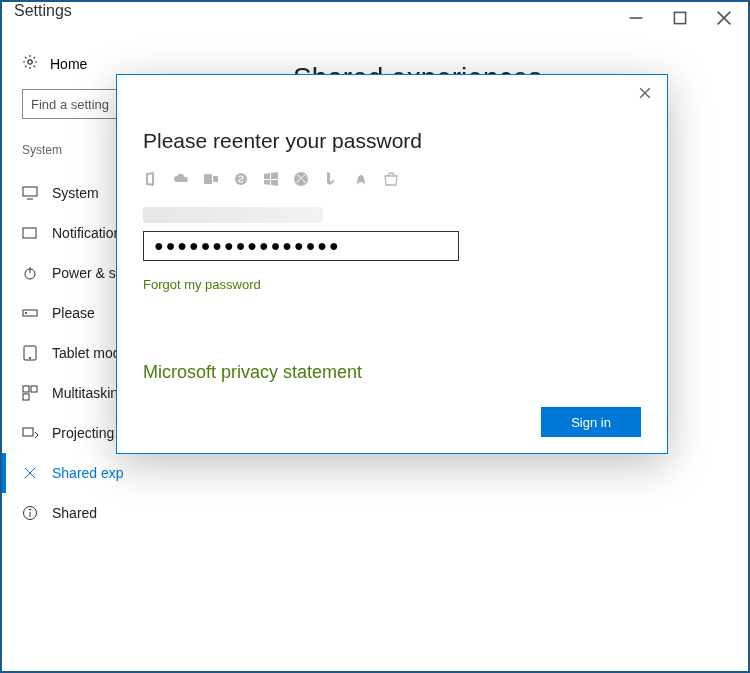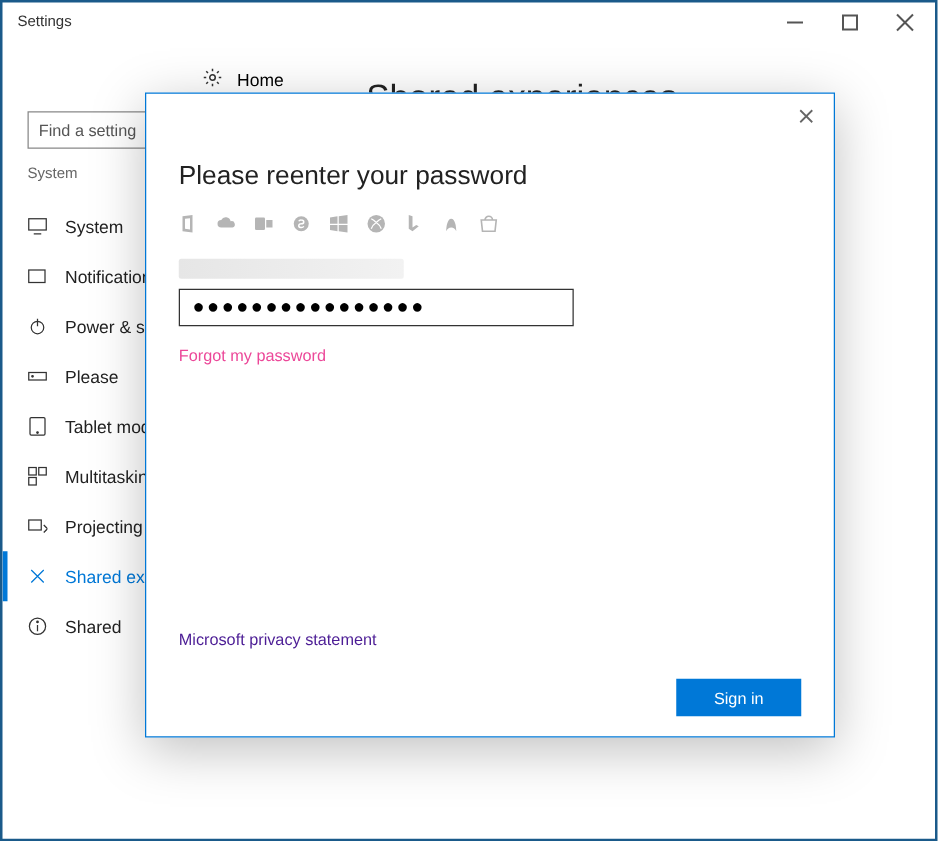--- a/index.html
+++ b/index.html
@@ -1,51 +1,51 @@
 <!DOCTYPE html>
 <html><head>
   <meta charset="utf-8">
   <style>
     * { margin: 0; padding: 0; box-sizing: border-box; font-family: "Segoe UI", Arial, sans-serif; }
     body { width: 750px; height: 673px; overflow: hidden; background: #fff; border: 2px solid #1a5a8a; position: relative; }
 
     
-    .titlebar { height: 30px; display: flex; align-items: center; padding-left: 12px; font-size: 12px; color: #333; }
+    .titlebar { height: 30px; display: flex; padding-left: 12px; font-size: 16px; color: #333; }
     .win-controls { position: absolute; top: 2px; right: 2px; display: flex; }
     .win-btn { width: 44px; height: 28px; display: flex; align-items: center; justify-content: center; color: #555; font-size: 11px; font-family: Arial; }
     .win-btn svg { stroke: #555; stroke-width: 1; fill: none; }
 
     
     .bg-page { display: flex; height: calc(100% - 30px); }
     .sidebar { width: 225px; padding: 10px 0 0 20px; }
-    .home-row { display: flex; align-items: center; gap: 12px; margin: 12px 0 16px; font-size: 14px; justify-content: flex-end; }
-    .search-box { width: 185px; height: 30px; border: 1px solid #888; display: flex; align-items: center; padding: 0 8px; font-size: 13px; color: #555; margin-bottom: 12px; }
+    .home-row { display: flex; align-items: center; gap: 12px; margin: 12px 0 16px; font-size: 14px; }
+    .search-box { width: 185px; height: 30px; border: 1px solid #888; display: flex; align-items: center; padding: 0 8px; font-size: 13px; color: #555; margin-bottom: 24px; }
     .section-label { font-size: 12px; color: #666; margin-bottom: 16px; }
     .nav-item { display: flex; align-items: center; gap: 14px; height: 40px; font-size: 14px; color: #222; }
     .nav-item .nav-icon { width: 16px; display: flex; justify-content: center; }
     .nav-item.active { color: #0078d7; position: relative; }
     .nav-item.active::before { content: ''; position: absolute; left: -20px; top: 0; bottom: 0; width: 4px; background: #0078d7; }
 
     .page-header { flex: 1; padding-top: 30px; text-align: left; }
     .page-title { font-size: 28px; font-weight: 350; color: #222; padding-left: 66px; }
 
     
-    .modal { position: absolute; top: 72px; left: 114px; width: 552px; height: 516px; background: #fff; border: 1px solid #0078d7; box-shadow: 0 10px 40px rgba(0,0,0,.25); display: flex; flex-direction: column; }
+    .modal { position: absolute; top: 72px; left: 114px; width: 552px; height: 380px; background: #fff; border: 1px solid #0078d7; box-shadow: 0 10px 40px rgba(0,0,0,.25); display: flex; flex-direction: column; }
     .modal-close { position: absolute; top: 2px; right: 2px; width: 40px; height: 32px; display: flex; align-items: center; justify-content: center; color: #666; }
     .modal-close svg { stroke: #666; stroke-width: 1.2; }
     .modal-body { padding: 54px 26px 16px 26px; flex: 1; display: flex; flex-direction: column; }
     .modal-title { font-size: 21px; font-weight: 350; color: #222; margin-bottom: 16px; }
     .modal-subtext { font-size: 13px; color: #333; margin-bottom: 18px; }
     .service-icons { display: flex; gap: 14px; margin-bottom: 18px; color: #b5b5b5; align-items: center; height: 20px; }
     .service-icons span { width: 16px; height: 16px; display: inline-flex; align-items: center; justify-content: center; }
     .email-placeholder { width: 180px; height: 16px; background: linear-gradient(90deg, #e6e6e6, #f2f2f2); border-radius: 2px; margin-bottom: 8px; }
     .password-input { width: 316px; height: 30px; border: 1px solid #333; padding: 0 10px; font-size: 16px; letter-spacing: 2px; color: #000; display: flex; align-items: center; }
-    .forgot-link { font-size: 13px; color: #ec4899; margin-top: 16px; cursor: pointer; }
+    .forgot-link { font-size: 13px; color: #4d7c0f; margin-top: 16px; cursor: pointer; }
     .modal-footer { margin-top: auto; }
-    .privacy-link { font-size: 13px; color: #4c1d95; cursor: pointer; }
+    .privacy-link { font-size: 18px; color: #4d7c0f; cursor: pointer; }
     .signin-row { display: flex; justify-content: flex-end; margin-top: 24px; }
     .signin-btn { width: 100px; height: 30px; background: #0078d7; color: #fff; font-size: 13px; display: flex; align-items: center; justify-content: center; cursor: pointer; border: none; margin-left: 40px; }
 
     
     .ico { width: 16px; height: 16px; }
   </style>
 </head>
 <body>
 
 <div class="titlebar">

